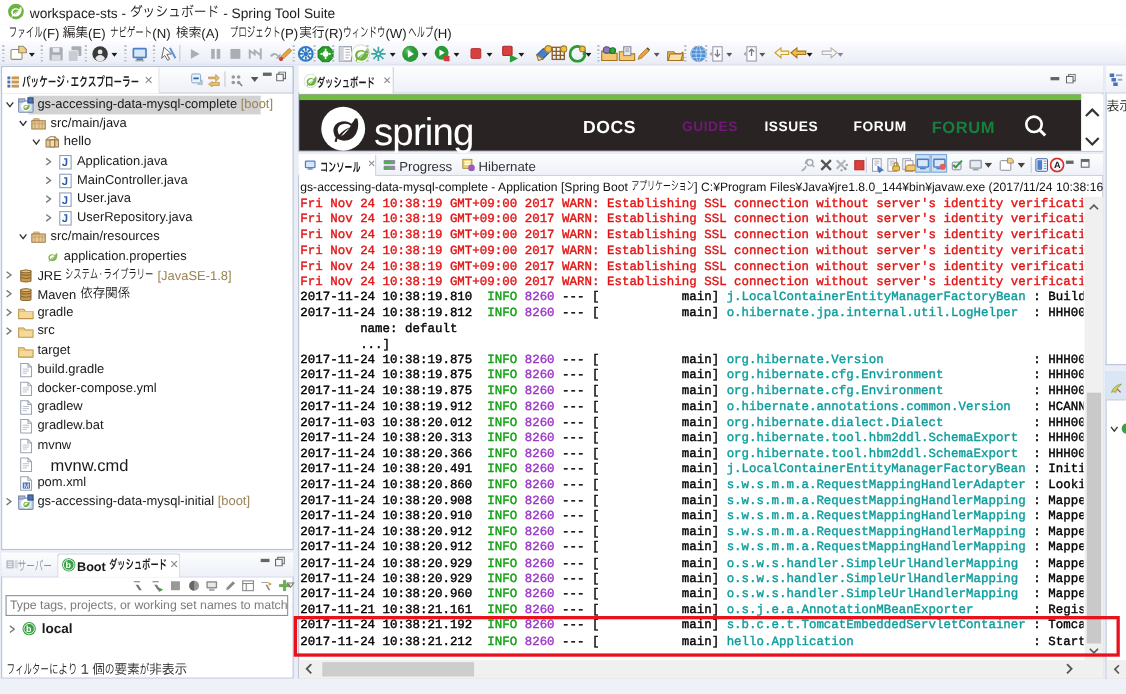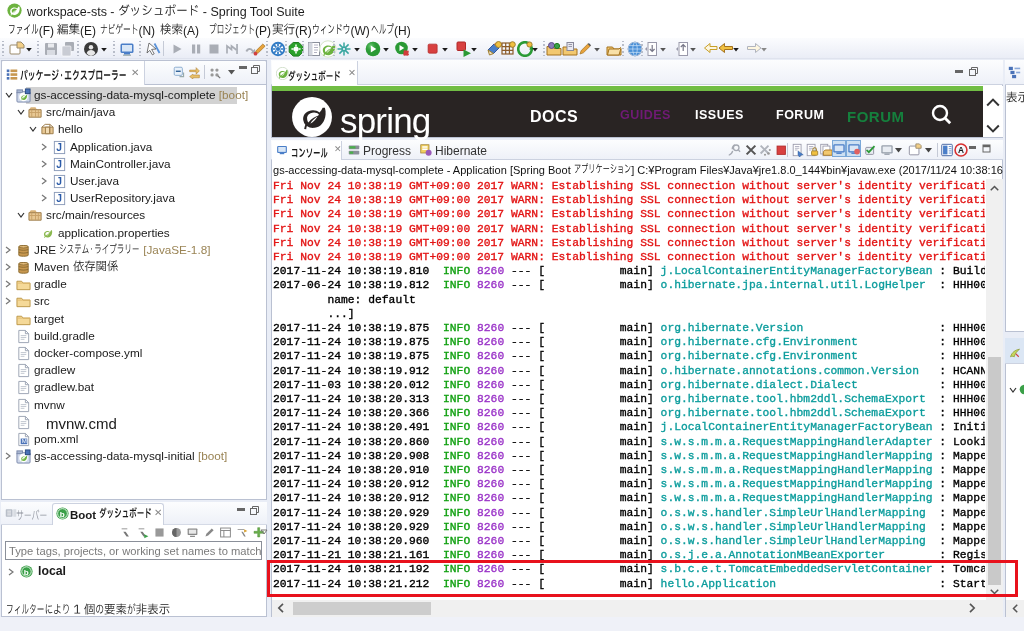--- a/index.html
+++ b/index.html
@@ -698,21 +698,21 @@
 <div class="ab" style="left:273px;top:162.5px;font-size:11px;color:#111;letter-spacing:.02px;white-space:nowrap">gs-accessing-data-mysql-complete - Application [Spring Boot <svg class="jt" width="57.34" height="13.22" viewBox="0 -9.86 57.34 13.22">
       <path d="M3.9 -4.4Q4.6 -4.9 5.1 -5.7Q5.6 -6.4 5.8 -7.3H0.8V-8.1H6.4V-7.3Q6.1 -6.2 5.6 -5.3Q5 -4.4 4.2 -3.7ZM1.2 -0.5Q1.9 -1 2.3 -1.5Q2.7 -2 2.9 -2.7Q3.1 -3.4 3.1 -4.5V-6.1H3.6V-4.4Q3.6 -3.2 3.4 -2.4Q3.1 -1.5 2.7 -0.9Q2.2 -0.3 1.4 0.2Z M14.1 -8.2Q14.1 -7.5 13.9 -7.2Q13.6 -6.8 13.2 -6.8Q13.1 -6.8 12.9 -6.9Q12.8 -4 11.9 -2.3Q11 -0.6 9.2 0.3L9 -0.5Q10.1 -1.1 10.8 -1.9Q11.6 -2.8 11.9 -4Q12.3 -5.3 12.4 -7.1H8V-7.8H12.4Q12.4 -8 12.4 -8.2Q12.4 -8.8 12.6 -9.1Q12.8 -9.5 13.2 -9.5Q13.6 -9.5 13.9 -9.1Q14.1 -8.8 14.1 -8.2ZM13.8 -8.2Q13.8 -8.6 13.6 -8.8Q13.5 -8.9 13.2 -8.9Q13 -8.9 12.9 -8.8Q12.7 -8.6 12.7 -8.2V-8.1Q12.7 -7.8 12.9 -7.6Q13 -7.4 13.2 -7.4Q13.5 -7.4 13.6 -7.6Q13.8 -7.8 13.8 -8.1Z M16.7 -0.6Q17.7 -1 18.3 -1.5Q18.8 -2 19.1 -2.8Q19.4 -3.7 19.4 -5V-8.6H19.9V-5Q19.9 -3.5 19.6 -2.5Q19.3 -1.5 18.6 -0.8Q18 -0.2 17 0.2ZM16.3 -3.4H15.8V-8.6H16.3Z M28 -6.8V-6H26.1V-5.1Q26.1 -3.7 25.9 -2.8Q25.7 -1.8 25.2 -1.1Q24.7 -0.3 23.9 0.2L23.6 -0.5Q24.4 -1 24.8 -1.6Q25.2 -2.2 25.4 -3.1Q25.6 -3.9 25.6 -5.1V-6H23.7Q23.2 -4.8 22.5 -3.8L22.1 -4.4Q22.8 -5.3 23.3 -6.5Q23.8 -7.7 24 -9.1L24.6 -8.9Q24.3 -7.6 24 -6.8Z M35.1 -3.8H29.4V-4.7H35.1Z M39.4 -6.7Q38.9 -7.1 38.3 -7.4Q37.8 -7.8 37.3 -8L37.5 -8.8Q37.9 -8.5 38.5 -8.2Q39.1 -7.8 39.6 -7.4ZM37 -0.8Q38.2 -1.1 39.2 -1.8Q40.1 -2.5 40.7 -3.7Q41.4 -4.8 41.9 -6.7L42.4 -6.2Q41.6 -3.4 40.3 -1.9Q39.1 -0.4 37.1 0ZM38.8 -3.8Q38.3 -4.2 37.7 -4.6Q37.2 -5 36.7 -5.2L36.8 -5.9Q37.3 -5.7 37.9 -5.3Q38.5 -5 39 -4.5Z M48 -0.1H44.4V-0.8H48V-2.9H44.6V-3.7H48V-5.7H44.5V-6.4H48.5V0.6H48Z M53.5 -5.7Q52.4 -6.8 51.2 -7.7L51.5 -8.4Q52.7 -7.5 53.7 -6.4ZM51.3 -1Q52.6 -1.4 53.5 -2.1Q54.4 -2.8 55 -4Q55.6 -5.1 56.1 -6.9L56.5 -6.5Q55.8 -3.7 54.6 -2.2Q53.4 -0.7 51.5 -0.2Z" fill="#111"></path>
     </svg>] C:¥Program Files¥Java¥jre1.8.0_144¥bin¥javaw.exe (2017/11/24 10:38:16</div>
 <div class="ab mono" style="left:273px;top:179px;width:712px;height:421px;overflow:hidden;color:#000"><span class="r">Fri Nov 24 10:38:19 GMT+09:00 2017 WARN: Establishing SSL connection without server's identity verification is not recommended.</span>
 <span class="r">Fri Nov 24 10:38:19 GMT+09:00 2017 WARN: Establishing SSL connection without server's identity verification is not recommended.</span>
 <span class="r">Fri Nov 24 10:38:19 GMT+09:00 2017 WARN: Establishing SSL connection without server's identity verification is not recommended.</span>
 <span class="r">Fri Nov 24 10:38:19 GMT+09:00 2017 WARN: Establishing SSL connection without server's identity verification is not recommended.</span>
 <span class="r">Fri Nov 24 10:38:19 GMT+09:00 2017 WARN: Establishing SSL connection without server's identity verification is not recommended.</span>
 <span class="r">Fri Nov 24 10:38:19 GMT+09:00 2017 WARN: Establishing SSL connection without server's identity verification is not recommended.</span>
 <span>2017-11-24 10:38:19.810</span><span class="g">  INFO</span><span class="p"> 8260</span><span> --- [           main] </span><span class="t">j.LocalContainerEntityManagerFactoryBean </span><span>: Building JPA container EntityManagerFactory</span>
-<span>2017-06-24 10:38:19.812</span><span class="g">  INFO</span><span class="p"> 8260</span><span> --- [           main] </span><span class="t">o.hibernate.jpa.internal.util.LogHelper  </span><span>: HHH000204: Processing PersistenceUnitInfo [</span>
+<span>2017-11-24 10:38:19.812</span><span class="g">  INFO</span><span class="p"> 8260</span><span> --- [           main] </span><span class="t">o.hibernate.jpa.internal.util.LogHelper  </span><span>: HHH000204: Processing PersistenceUnitInfo [</span>
 <span>        name: default</span>
 <span>        ...]</span>
 <span>2017-11-24 10:38:19.875</span><span class="g">  INFO</span><span class="p"> 8260</span><span> --- [           main] </span><span class="t">org.hibernate.Version                    </span><span>: HHH000412: Hibernate Core {5.0.12.Final}</span>
 <span>2017-11-24 10:38:19.875</span><span class="g">  INFO</span><span class="p"> 8260</span><span> --- [           main] </span><span class="t">org.hibernate.cfg.Environment            </span><span>: HHH000206: hibernate.properties not found</span>
 <span>2017-11-24 10:38:19.875</span><span class="g">  INFO</span><span class="p"> 8260</span><span> --- [           main] </span><span class="t">org.hibernate.cfg.Environment            </span><span>: HHH000021: Bytecode provider name : javassist</span>
 <span>2017-11-24 10:38:19.912</span><span class="g">  INFO</span><span class="p"> 8260</span><span> --- [           main] </span><span class="t">o.hibernate.annotations.common.Version   </span><span>: HCANN000001: Hibernate Commons Annotations</span>
 <span>2017-11-03 10:38:20.012</span><span class="g">  INFO</span><span class="p"> 8260</span><span> --- [           main] </span><span class="t">org.hibernate.dialect.Dialect            </span><span>: HHH000400: Using dialect: org.hibernate.dialect</span>
 <span>2017-11-24 10:38:20.313</span><span class="g">  INFO</span><span class="p"> 8260</span><span> --- [           main] </span><span class="t">org.hibernate.tool.hbm2ddl.SchemaExport  </span><span>: HHH000227: Running hbm2ddl schema export</span>
 <span>2017-11-24 10:38:20.366</span><span class="g">  INFO</span><span class="p"> 8260</span><span> --- [           main] </span><span class="t">org.hibernate.tool.hbm2ddl.SchemaExport  </span><span>: HHH000230: Schema export complete</span>
 <span>2017-11-24 10:38:20.491</span><span class="g">  INFO</span><span class="p"> 8260</span><span> --- [           main] </span><span class="t">j.LocalContainerEntityManagerFactoryBean </span><span>: Initialized JPA EntityManagerFactory for persis</span>

